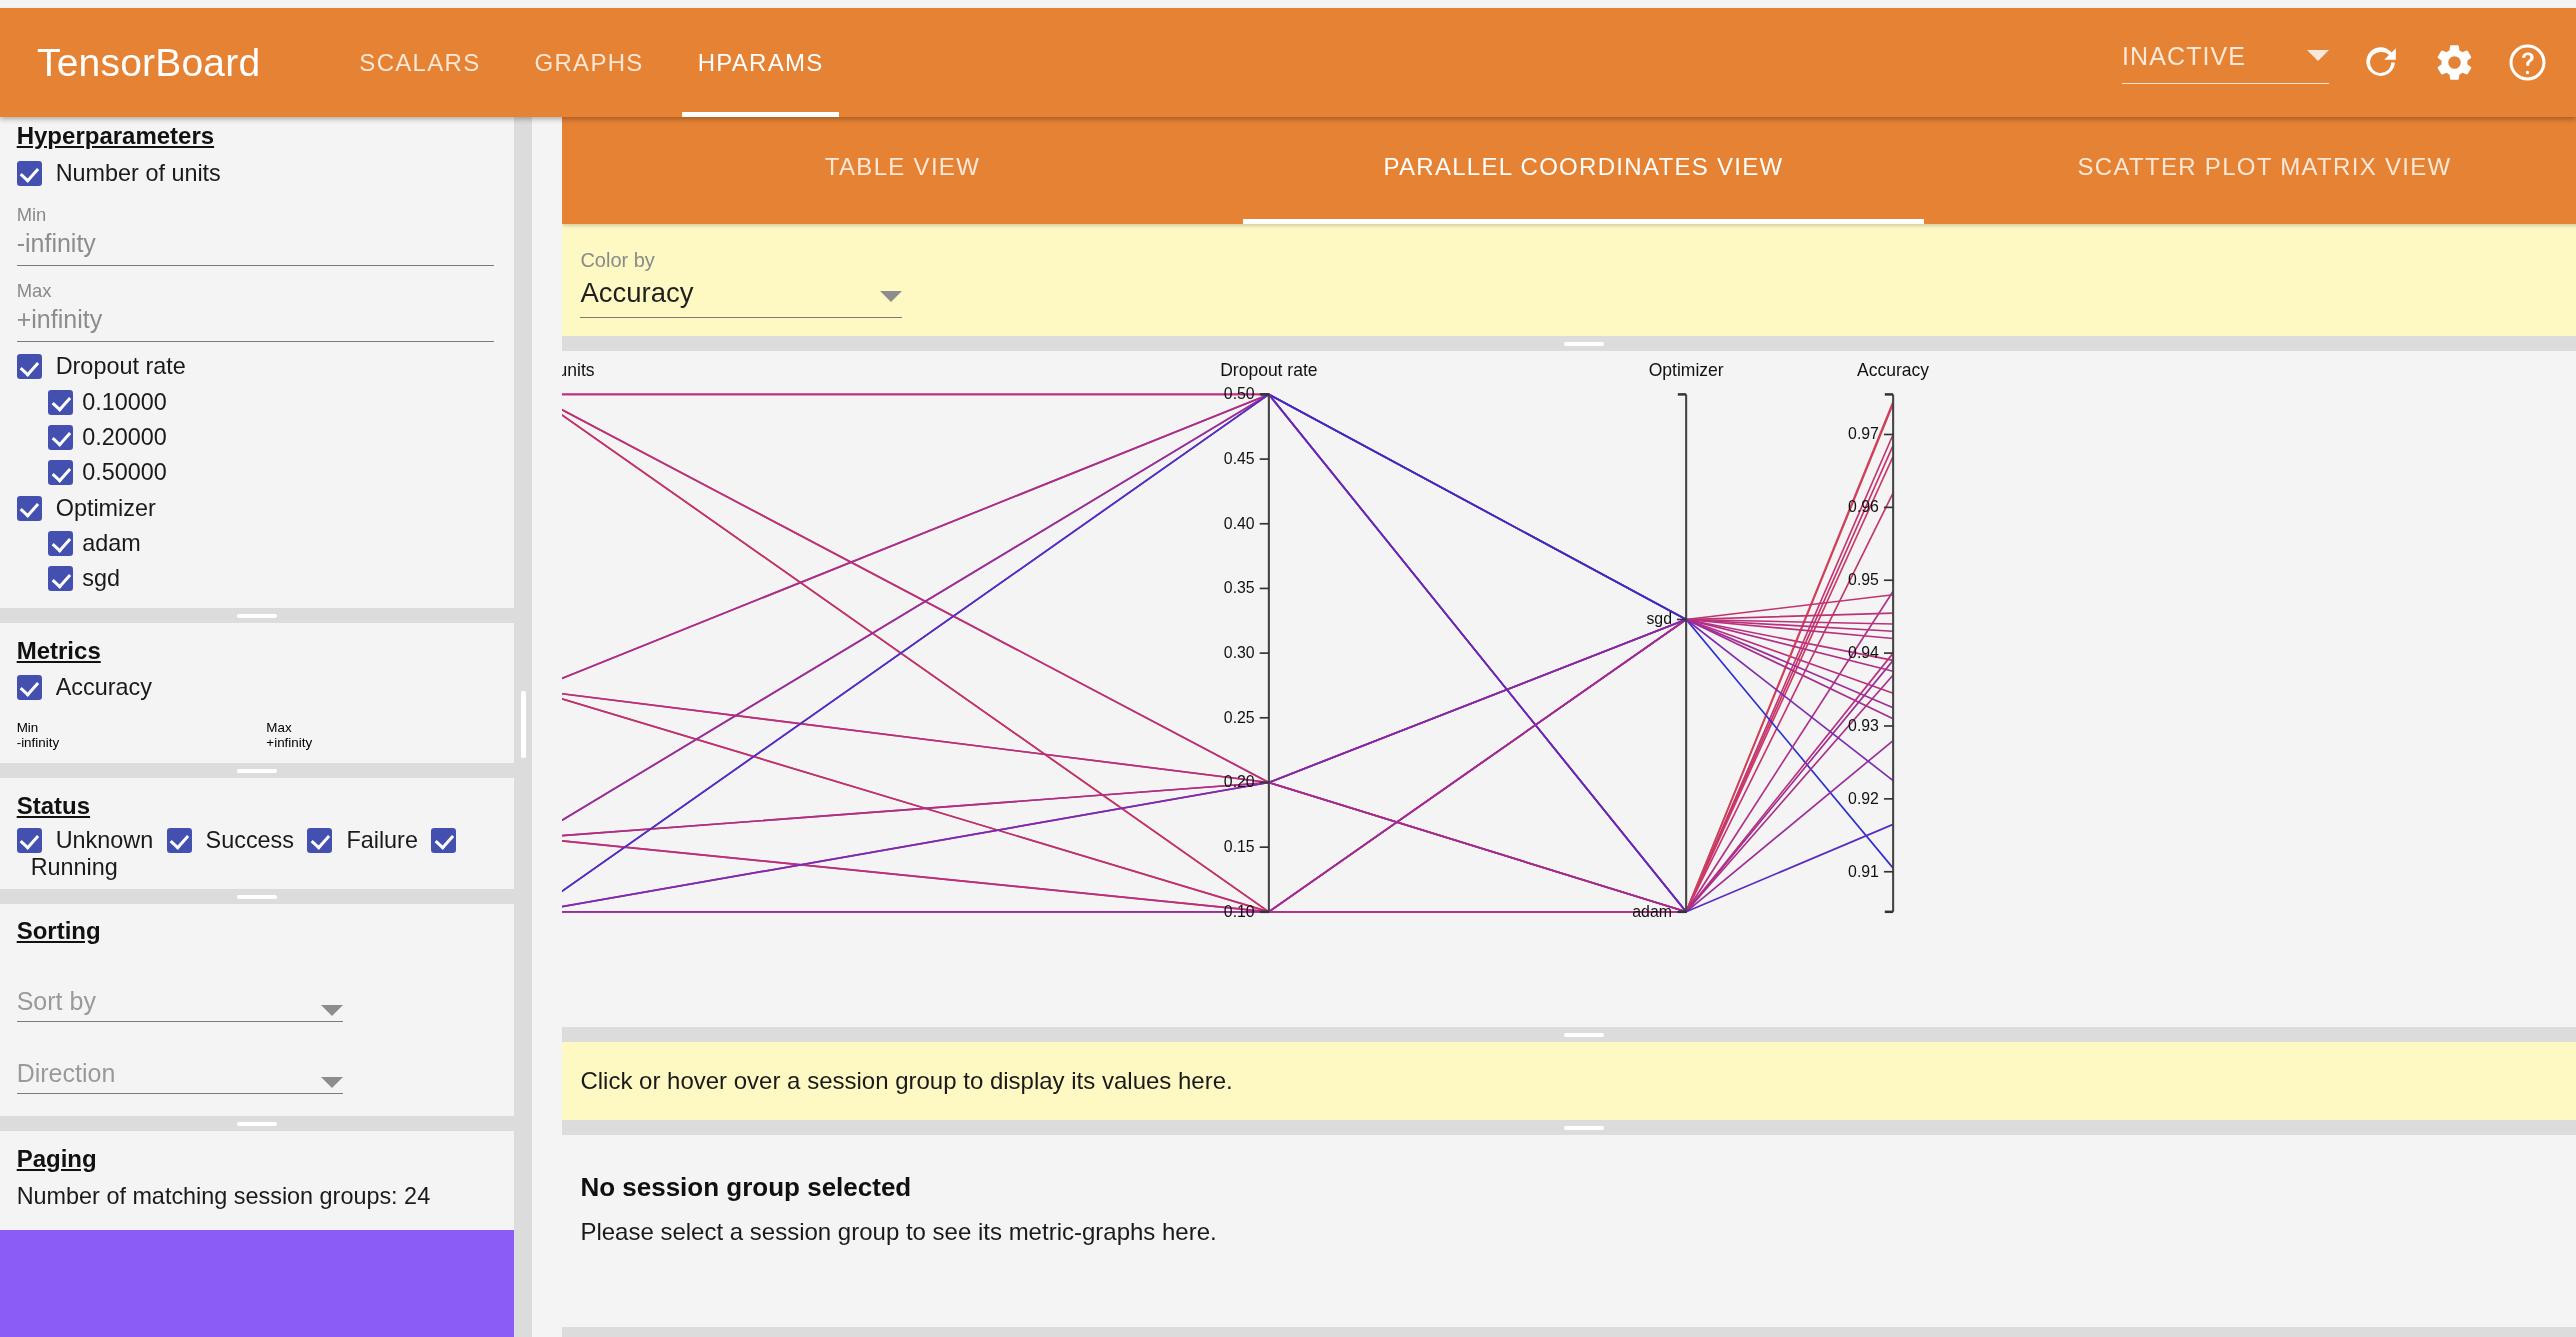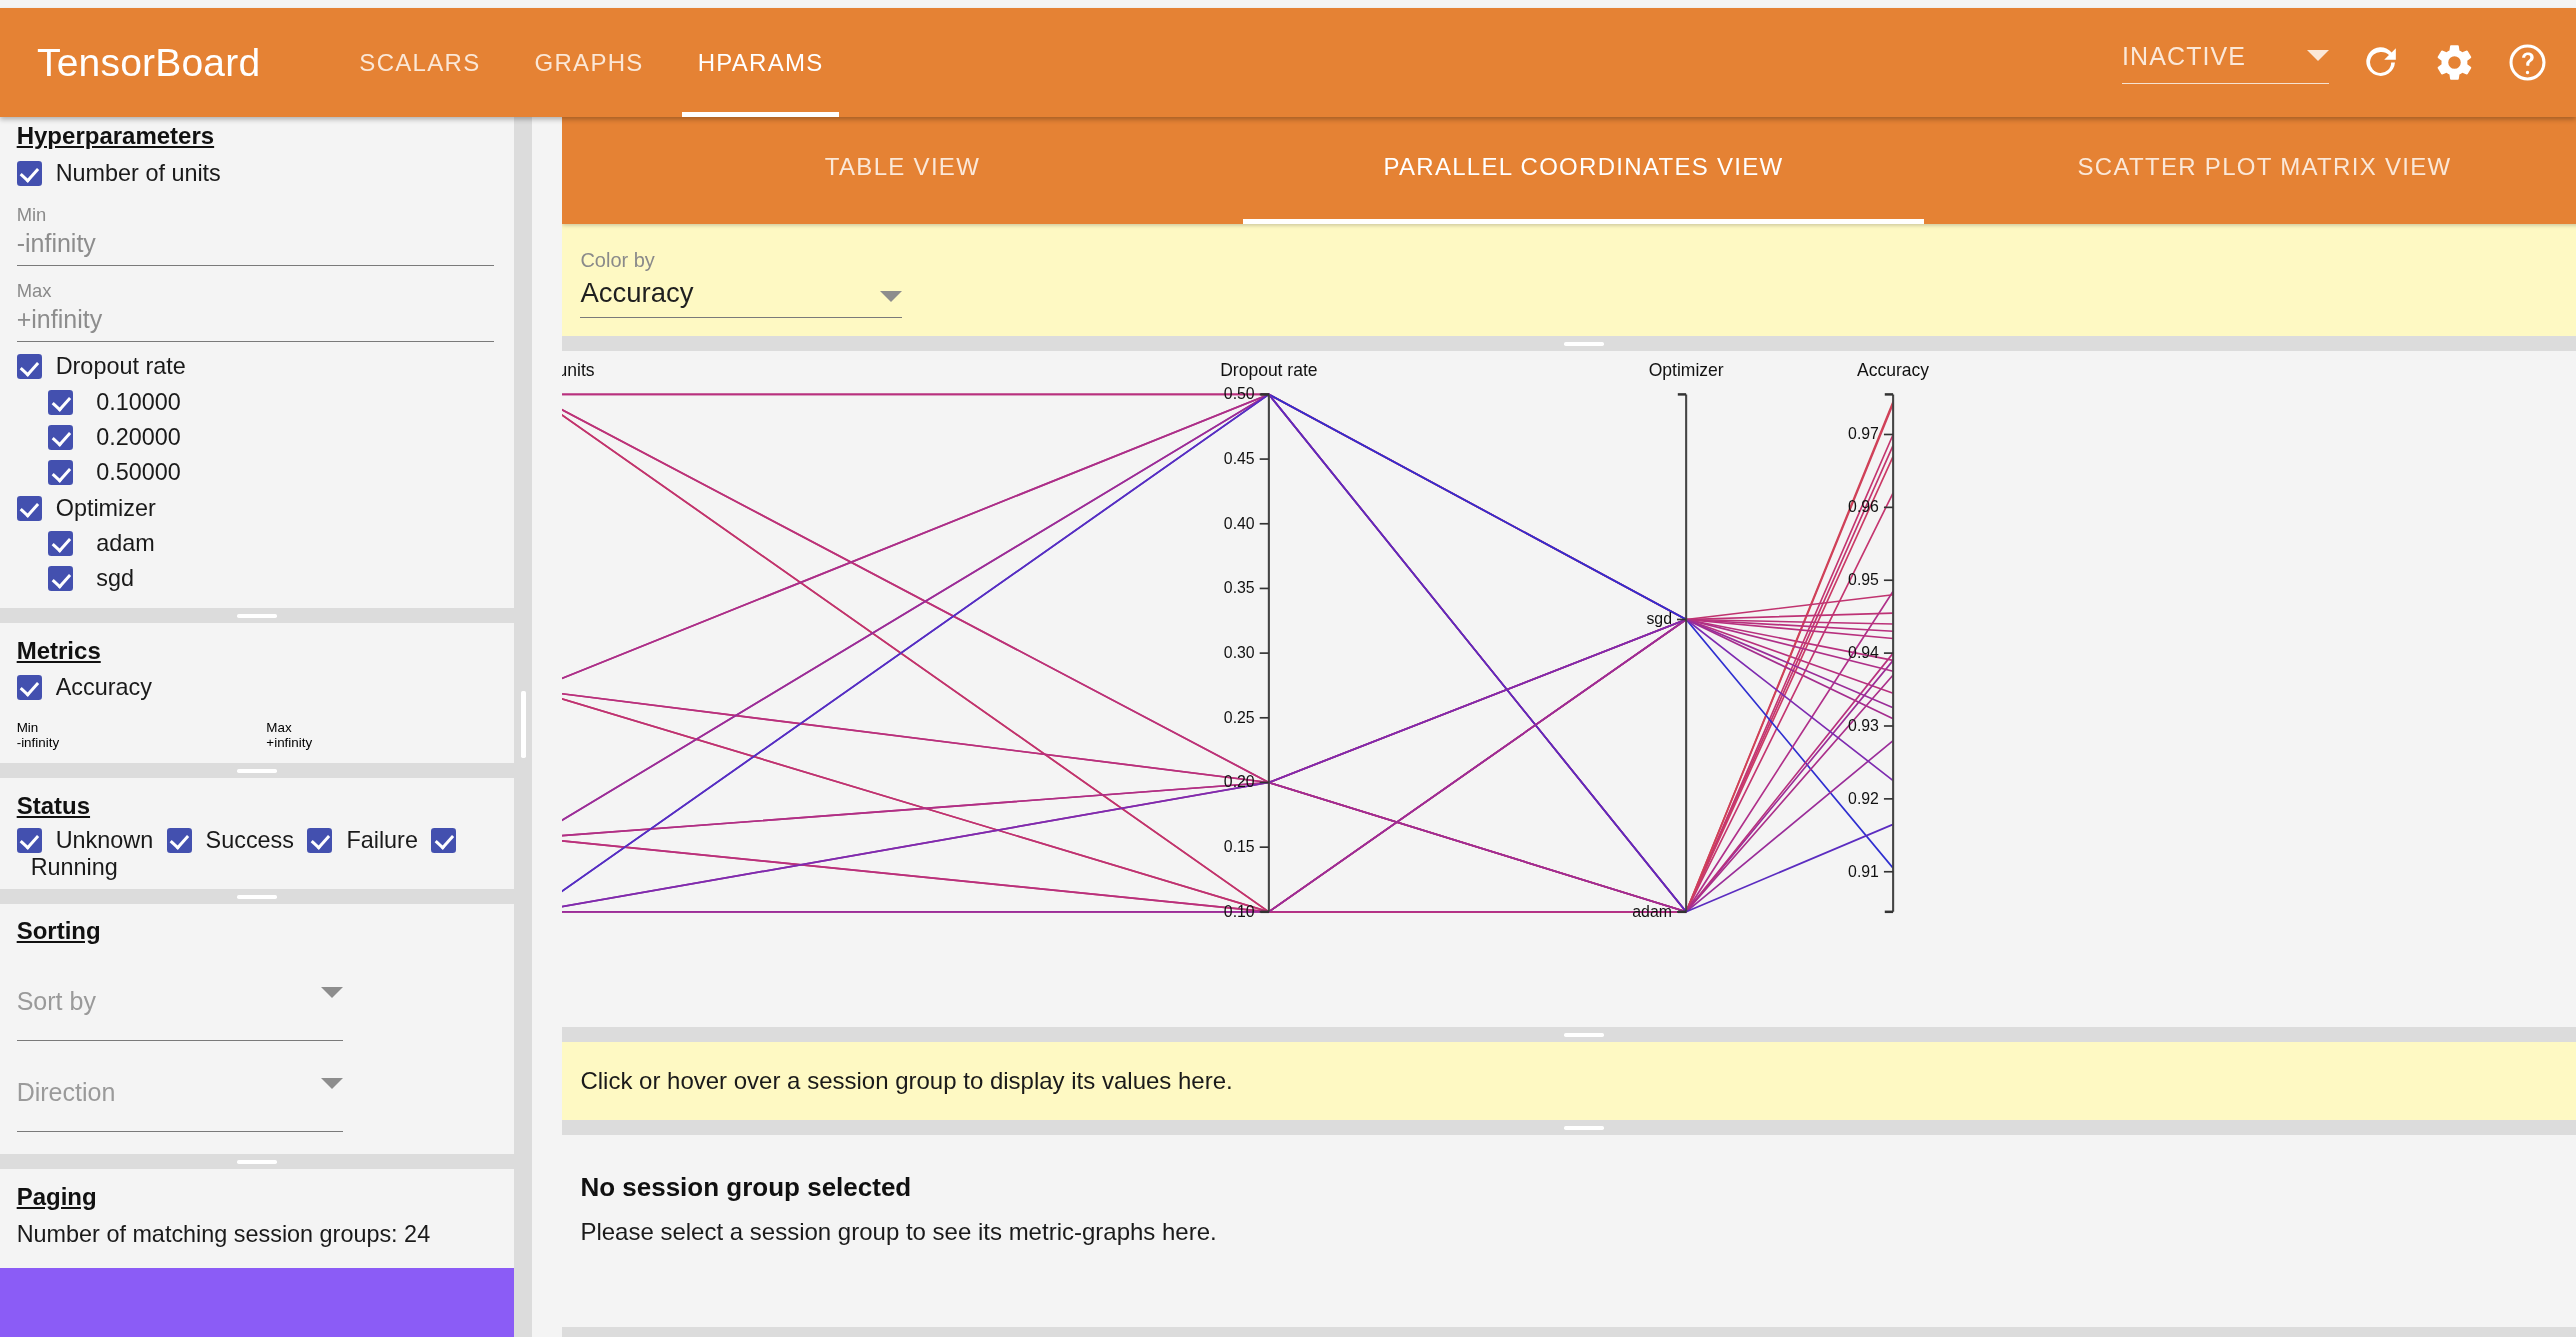--- a/index.html
+++ b/index.html
@@ -66,21 +66,21 @@
   }
   .hsplit::after{
     content:""; position:absolute; left:50%; top:5.8px; margin-left:-20px;
     width:40px; height:4.2px; background:#ffffff; border-radius:1.7px;
   }
   .sect-title {
     font-size: 24px; font-weight: bold; color: #111;
     text-decoration: underline; padding: 13.4px 0 5px 16.7px;
   }
   .row { display: flex; align-items: center; padding: 4.2px 0 4.2px 16.7px; }
-  .row.indent { padding-left: 48px; gap: 14px; }
+  .row.indent { padding-left: 48px; }
   .cb {
     width: 25px; height: 25px; border-radius: 3.3px; background: #4350af;
     position: relative; flex: 0 0 auto; cursor: pointer;
   }
   .cb::after {
     content:""; position:absolute; left:7.5px; top:3.3px; width:7.5px; height:14px;
     border: solid #fff; border-width: 0 3.3px 3.3px 0; transform: rotate(42deg);
   }
   .cb-label { font-size: 23.4px; color: #1a1a1a; margin-left: 14px; white-space: nowrap; }
   .cb-label.tight { margin-left: 9.2px; }
@@ -92,22 +92,22 @@
     border-bottom: 1.7px solid #7a7a7a;
   }
   .field2 { display: flex; gap: 22px; padding: 15px 20px 1.7px 16.7px; }
   .field2 > div { flex: 1 1 0; }
 
   .statusrow { display:flex; flex-wrap: wrap; padding: 1.7px 0 0 16.7px; align-items:center; }
   .statusrow .cb { margin-right: 0; }
   .statusrow .cb-label { margin-right: 13.4px; }
 
   .select {
-    margin: 37px 20px 0 16.7px; padding-bottom: 24px;
-    border-bottom: 1.7px solid #7a7a7a; display: flex; align-items: flex-start;
+    margin: 37px 20px 0 16.7px; padding-bottom: 5px;
+    border-bottom: 1.7px solid #7a7a7a; display: flex; align-items: flex-end;
     width: 326px; cursor: pointer;
   }
   .select .sval { font-size: 25px; color: #9a9a9a; }
   .select .caret {
     margin-left: auto; width: 0; height: 0;
     border-left: 11px solid transparent; border-right: 11px solid transparent;
     border-top: 11px solid #8d8d8d;
   }
   .paging-text { font-size: 23.4px; color: #1a1a1a; padding: 5px 0 8.3px 16.7px; }
 

